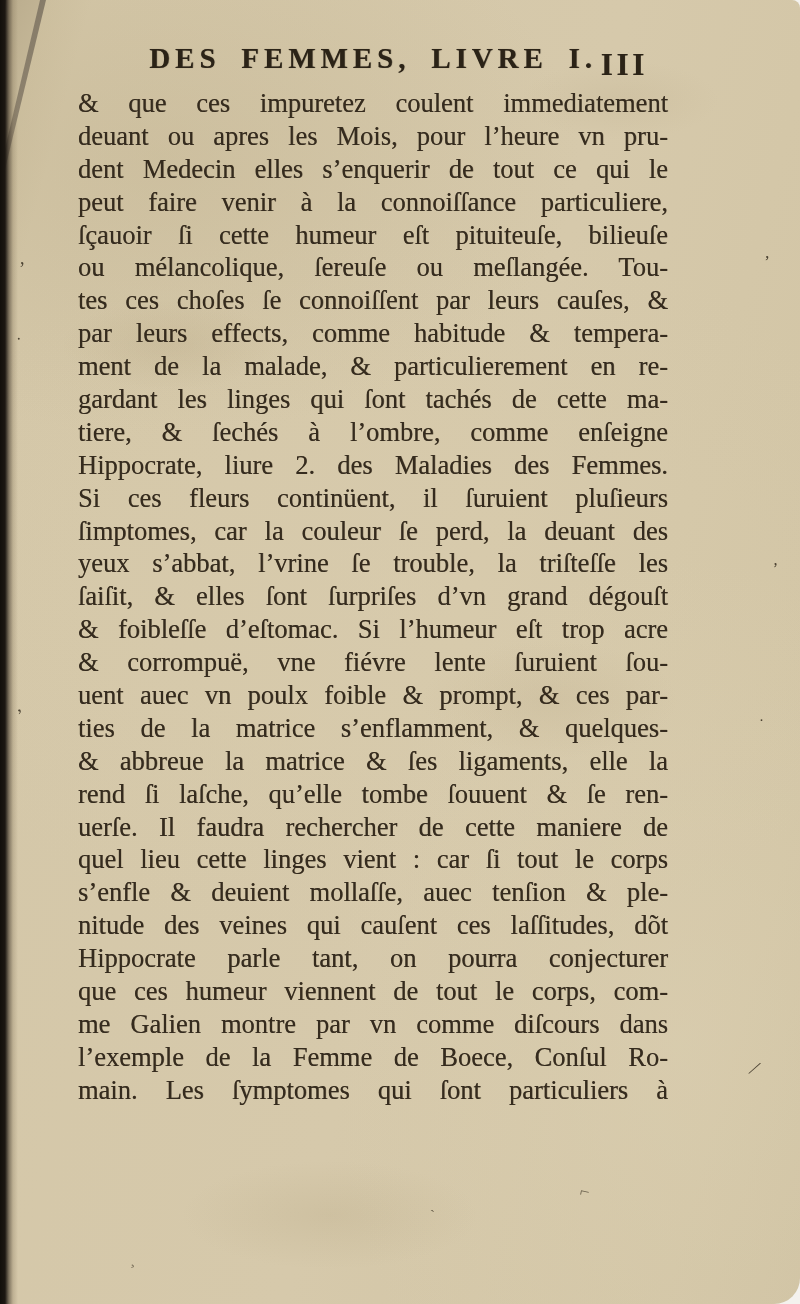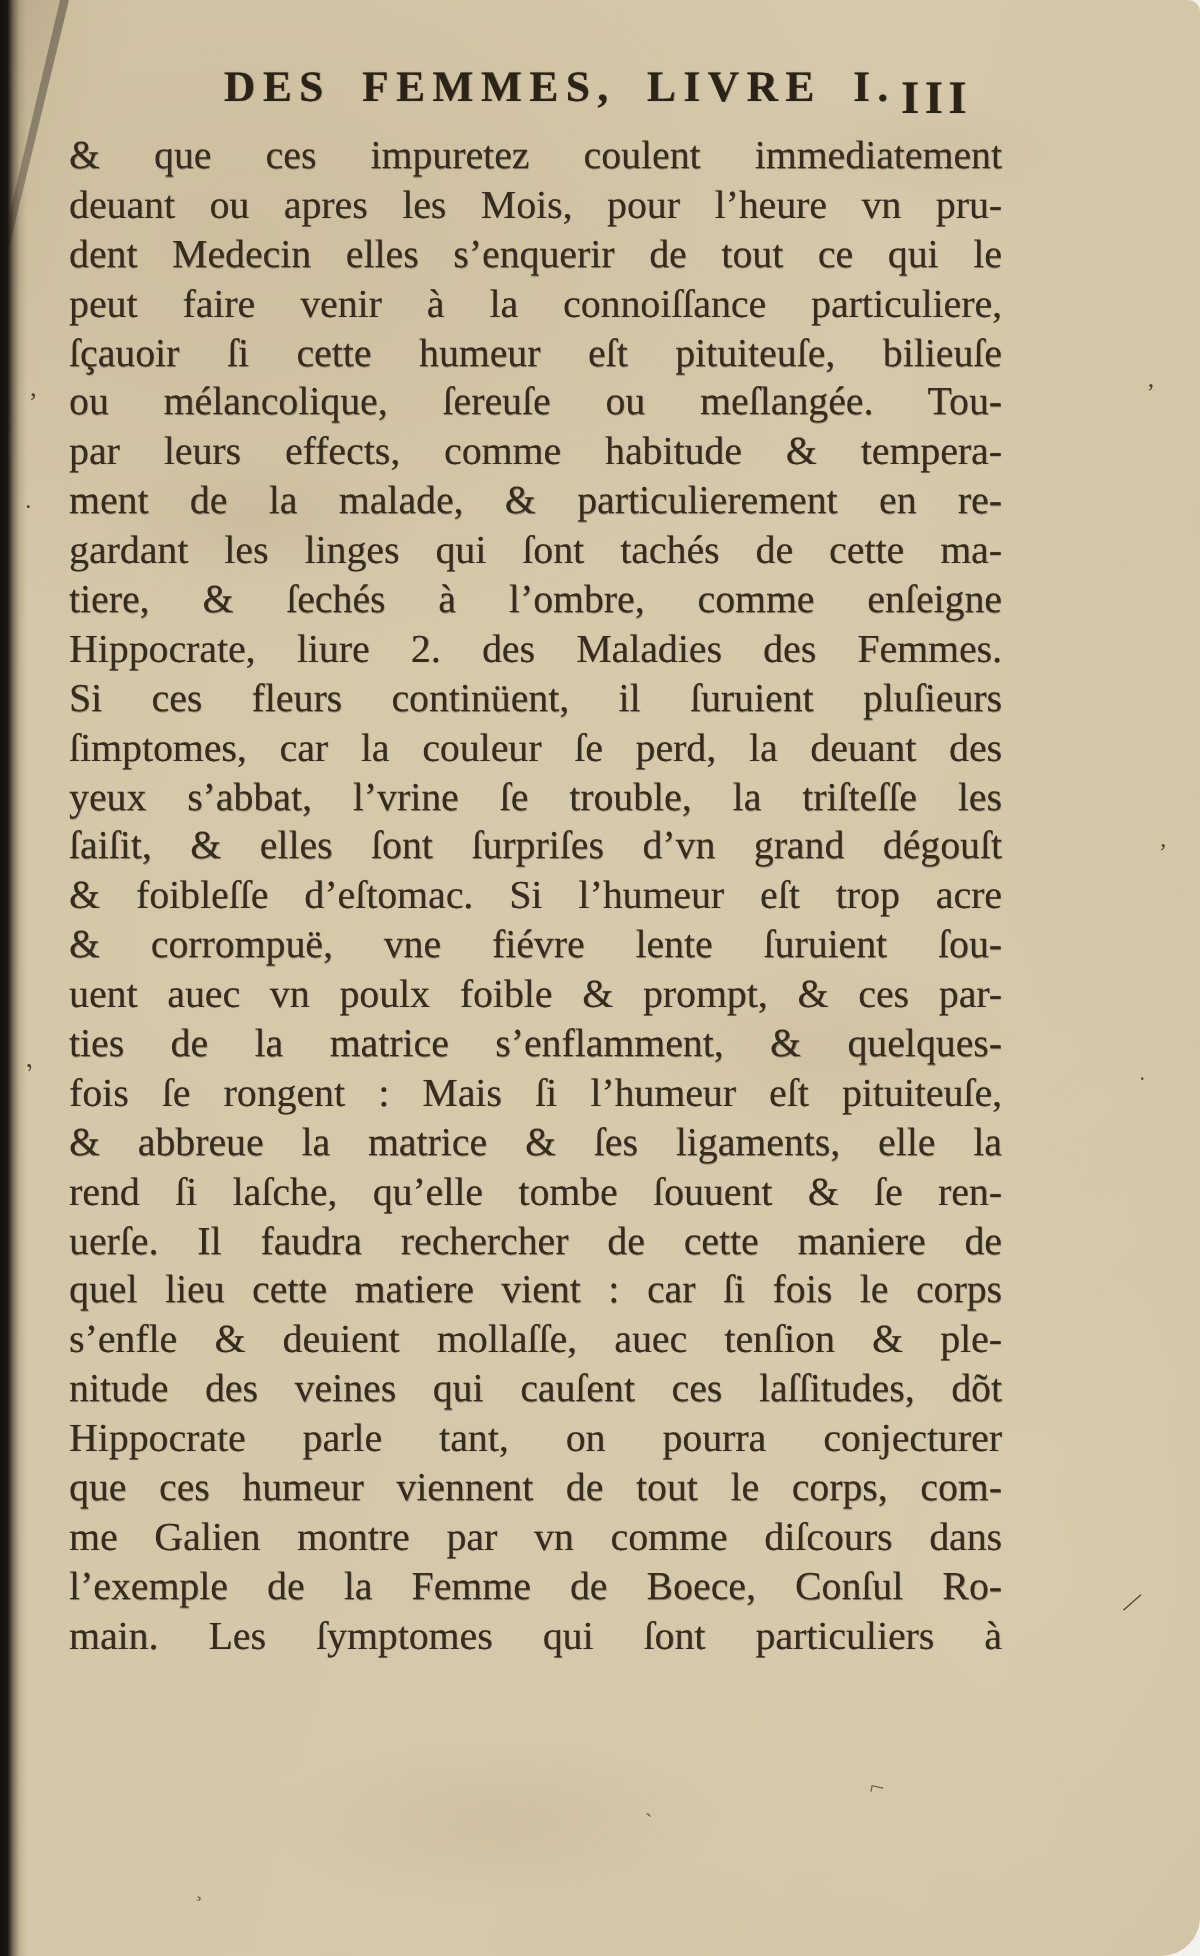--- a/index.html
+++ b/index.html
@@ -64,21 +64,21 @@
     position: absolute; top: 87px; left: 46px; width: 622px;
     font-family: "Liberation Serif", "DejaVu Serif", serif;
     font-size: 26.5px; line-height: 32.9px;
     color: #352b1e;
     text-shadow: 0.35px 0.35px 0.55px rgba(45,35,20,0.55);
   }
   .line {
     text-align: justify;
     text-align-last: justify;
     white-space: normal;
-    height: 32.9px; overflow: visible;
+    height: 32.9px; overflow: visible; margin-left: 32px;
   }
 
   
   .speck { position: absolute; color: #4a4131; font-family: "Liberation Serif", serif; pointer-events: none; }
   .s1 { left: 20px;  top: 248px; font-size: 18px; }
   .s2 { left: 16px;  top: 330px; font-size: 16px; transform: rotate(10deg); }
   .s3 { right: 30px; top: 252px; font-size: 17px; }
   .s4 { right: 22px; top: 560px; font-size: 16px; }
   .s5 { left: 18px;  top: 705px; font-size: 18px; transform: rotate(-18deg); }
   .s6 { right: 36px; top: 712px; font-size: 15px; }
@@ -109,38 +109,38 @@
     <span class="folio">III</span>
   </header>
 
   <main class="textblock" id="textblock">
       <div class="line">&amp; que ces impuretez coulent immediatement</div>
       <div class="line">deuant ou apres les Mois, pour l’heure vn pru-</div>
       <div class="line">dent Medecin elles s’enquerir de tout ce qui le</div>
       <div class="line">peut faire venir à la connoiſſance particuliere,</div>
       <div class="line">ſçauoir ſi cette humeur eſt pituiteuſe, bilieuſe</div>
       <div class="line">ou mélancolique, ſereuſe ou meſlangée. Tou-</div>
+      <div class="line">tes ces choſes ſe connoiſſent par leurs cauſes, &amp;</div>
       <div class="line">par leurs effects, comme habitude &amp; tempera-</div>
       <div class="line">ment de la malade, &amp; particulierement en re-</div>
       <div class="line">gardant les linges qui ſont tachés de cette ma-</div>
       <div class="line">tiere, &amp; ſechés à l’ombre, comme enſeigne</div>
       <div class="line">Hippocrate, liure 2. des Maladies des Femmes.</div>
       <div class="line">Si ces fleurs continüent, il ſuruient pluſieurs</div>
       <div class="line">ſimptomes, car la couleur ſe perd, la deuant des</div>
       <div class="line">yeux s’abbat, l’vrine ſe trouble, la triſteſſe les</div>
       <div class="line">ſaiſit, &amp; elles ſont ſurpriſes d’vn grand dégouſt</div>
       <div class="line">&amp; foibleſſe d’eſtomac. Si l’humeur eſt trop acre</div>
       <div class="line">&amp; corrompuë, vne fiévre lente ſuruient ſou-</div>
       <div class="line">uent auec vn poulx foible &amp; prompt, &amp; ces par-</div>
       <div class="line">ties de la matrice s’enflamment, &amp; quelques-</div>
-      <div class="line">fois ſe rongent : Mais ſi l’humeur eſt pituiteuſe,</div>
       <div class="line">&amp; abbreue la matrice &amp; ſes ligaments, elle la</div>
       <div class="line">rend ſi laſche, qu’elle tombe ſouuent &amp; ſe ren-</div>
       <div class="line">uerſe. Il faudra rechercher de cette maniere de</div>
-      <div class="line">quel lieu cette matiere vient : car ſi fois le corps</div>
+      <div class="line">quel lieu cette linges vient : car ſi tout le corps</div>
       <div class="line">s’enfle &amp; deuient mollaſſe, auec tenſion &amp; ple-</div>
       <div class="line">nitude des veines qui cauſent ces laſſitudes, dõt</div>
       <div class="line">Hippocrate parle tant, on pourra conjecturer</div>
       <div class="line">que ces humeur viennent de tout le corps, com-</div>
       <div class="line">me Galien montre par vn comme diſcours dans</div>
       <div class="line">l’exemple de la Femme de Boece, Conſul Ro-</div>
       <div class="line">main. Les ſymptomes qui ſont particuliers à</div>
     </main>
 
   <span class="speck s1">,</span>

